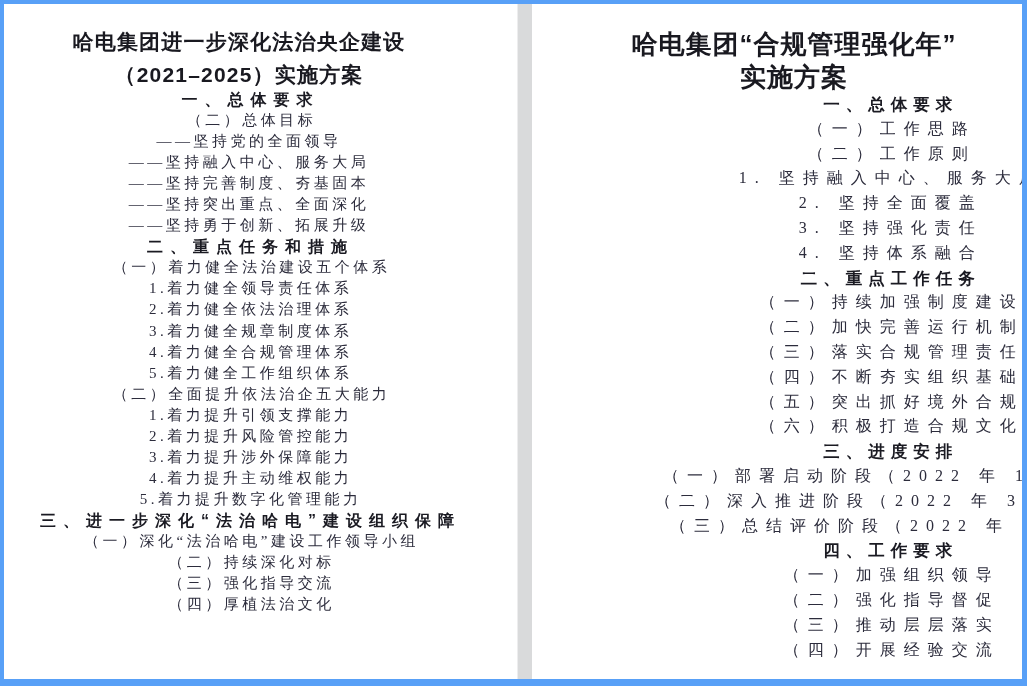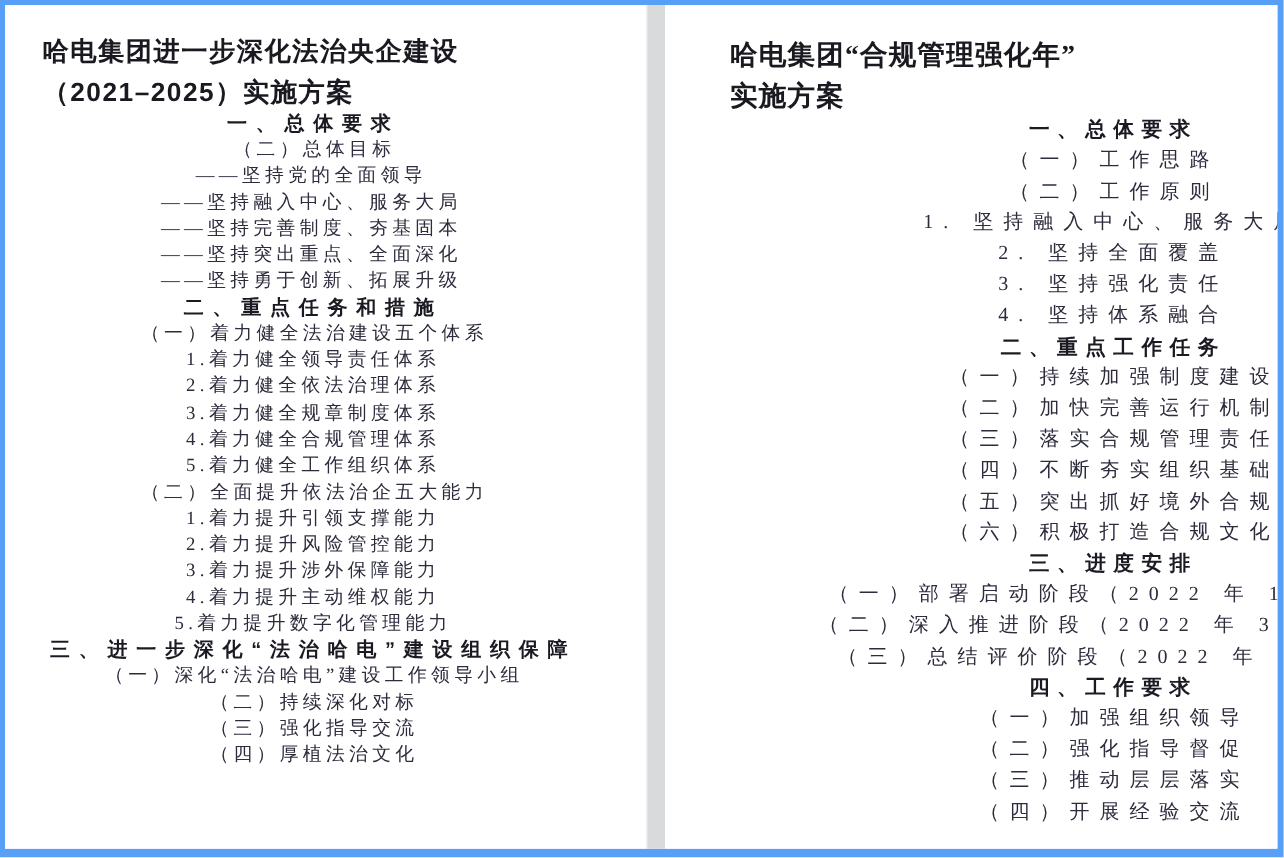--- a/index.html
+++ b/index.html
@@ -29,27 +29,28 @@
 
   .page { position: absolute; top: 0; height: 100%; background: #ffffff; }
   .page.left  { left: 0;     width: 513px; }
   .page.right { left: 528px; width: 490px; }
 
   .title {
     position: absolute;
     margin: 0;
     font-weight: 700;
     color: #191920;
+    text-align: center;
     line-height: 32.5px;
     white-space: nowrap;
   }
   .title .tl { display: block; }
 
   .title-left  { top: 22px; left: 30px;  width: 410px; font-size: 21px;   letter-spacing: 1.2px; }
-  .title-right { top: 24px; left: 52px;  width: 420px; font-size: 22px; letter-spacing: 1px; font-family: Liberation Serif, serif; }
+  .title-right { top: 24px; left: 52px;  width: 420px; font-size: 26px; letter-spacing: 1px; }
 
   .toc { position: absolute; white-space: nowrap; text-align: center; }
   .toc .line { display: block; white-space: nowrap; }
 
   .toc-left  { top: 85px; left: 36px; line-height: 21.05px; font-size: 15px;   color: #2c2c3c; }
   .toc-right { top: 88px; left: 649px - 528px; line-height: 24.8px; font-size: 16px; color: #2c2c3c; }
   
   .toc-right { left: 121px; }
 
   .toc .h    { font-weight: 700; color: #1a1a22; }

